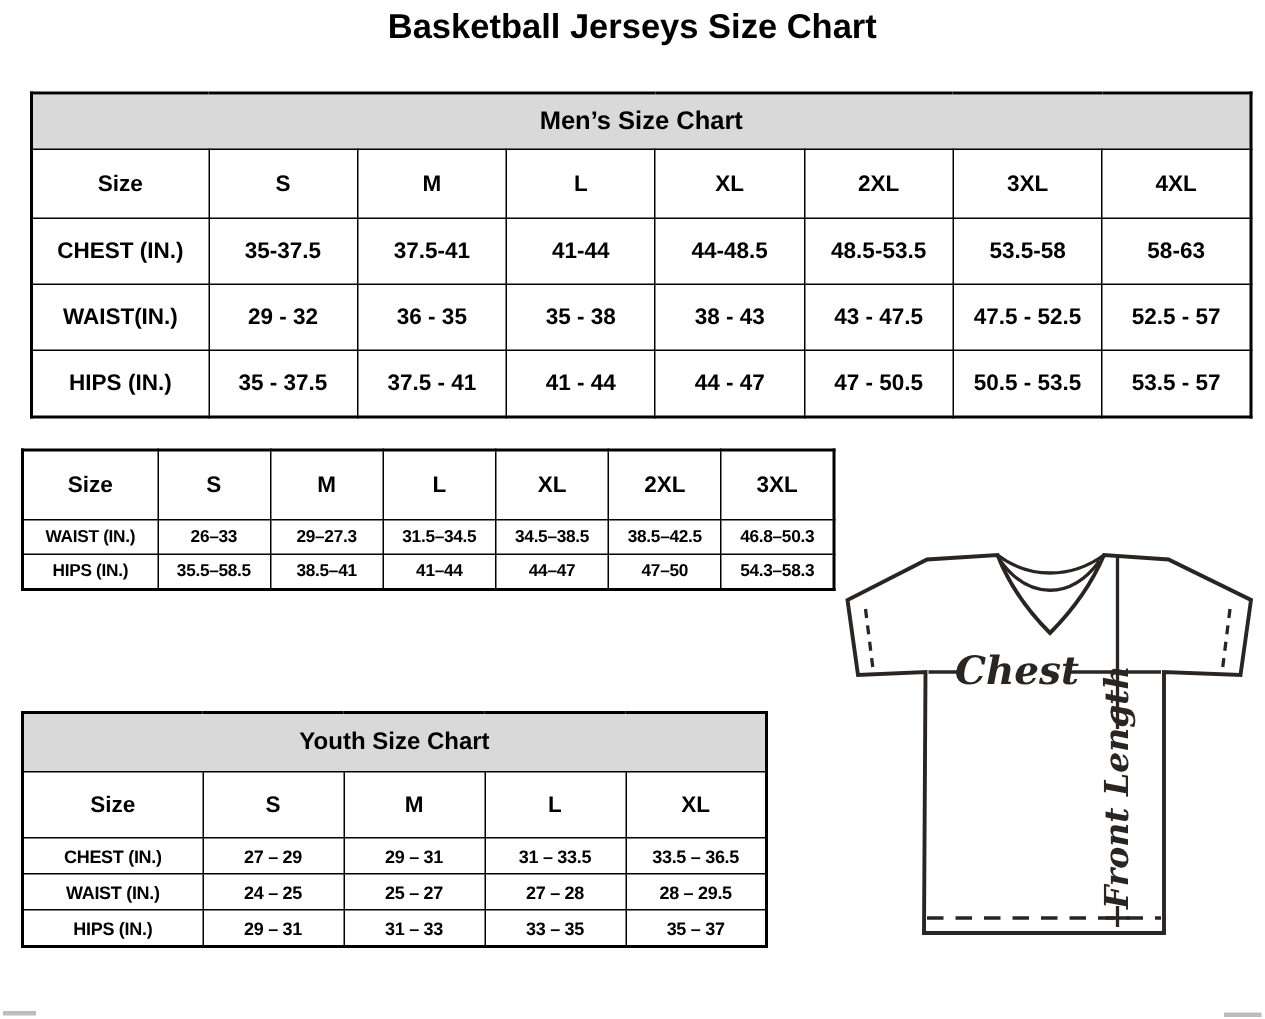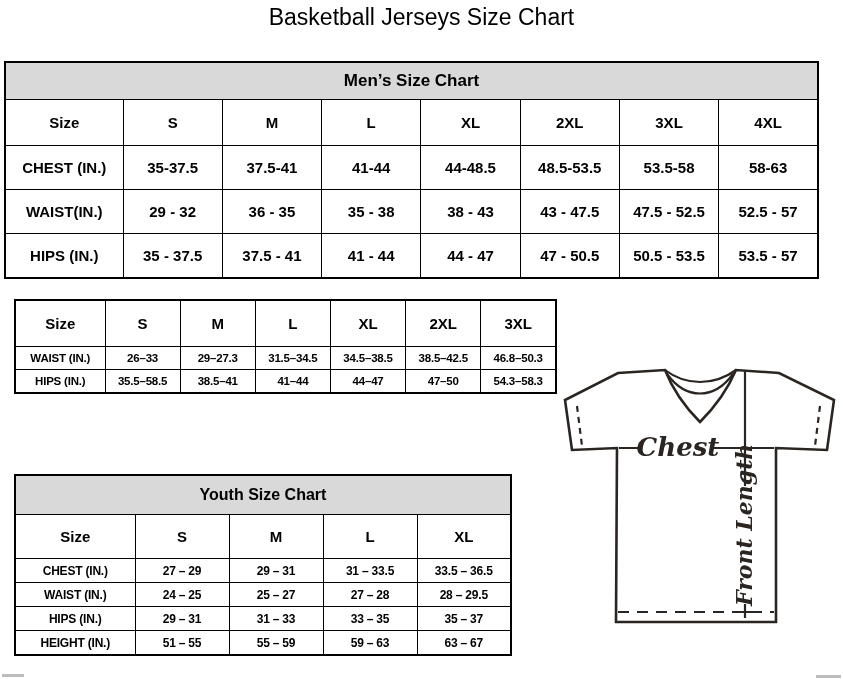--- a/index.html
+++ b/index.html
@@ -1,26 +1,26 @@
 <!DOCTYPE html>
 <html><head>
 <meta charset="utf-8">
 <style>
   html,body{margin:0;padding:0;background:#fff;}
   #stage{position:relative;width:843px;height:679px;background:#ffffff;overflow:hidden;
          font-family:"Liberation Sans","DejaVu Sans",sans-serif;color:#000;}
   .page-title{position:absolute;top:4px;left:0;width:100%;text-align:center;
-              font-size:23px;font-weight:normal;letter-spacing:0px;}
+              font-size:23px;font-weight:bold;letter-spacing:0px;}
   table{border-collapse:collapse;table-layout:fixed;position:absolute;background:#fff;}
   table, td{border:1px solid #000;}
   table{border-width:2px;}
   td{text-align:center;vertical-align:middle;font-weight:bold;padding:0 2px;overflow:hidden;}
   .band td{background:#d9d9d9;}
   
-  .tbl-m{left:4px;top:61px;width:815px;}
+  .tbl-m{left:20px;top:61px;width:815px;}
   .tbl-m .band td{height:36px;font-size:17px;}
   .tbl-m .hdr td{height:45px;font-size:15px;}
   .tbl-m .row td{height:43px;font-size:15px;}
   
   .tbl-w{left:14px;top:299px;width:543px;}
   .tbl-w .band td{height:34px;font-size:16px;}
   .tbl-w .hdr td{height:45px;font-size:15px;}
   .tbl-w .row td{height:22px;font-size:11.5px;letter-spacing:-0.2px;}
   
   .tbl-y{left:14px;top:474px;width:498px;}
@@ -176,27 +176,20 @@
       <td>27 – 28</td>
       <td>28 – 29.5</td>
     </tr>
     <tr class="row">
       <td>HIPS (IN.)</td>
       <td>29 – 31</td>
       <td>31 – 33</td>
       <td>33 – 35</td>
       <td>35 – 37</td>
     </tr>
-    <tr class="row">
-      <td>HEIGHT (IN.)</td>
-      <td>51 – 55</td>
-      <td>55 – 59</td>
-      <td>59 – 63</td>
-      <td>63 – 67</td>
-    </tr>
   </tbody>
     </table>
 
   <svg class="jersey" viewBox="0 0 285 305">
 
     <path stroke-width="2.6" d="M109,10 C120,38 138,56 144,62 C150,56 168,38 180,10
          L223,13 L278,40 L271,90 L220,88 L220,262 L60,262 L61,88 L16,90 L9,40 L62,13 Z"></path>
 
     <path stroke-width="2.2" d="M109,10 C130,26 158,26 180,10 M111,14 C130,40 158,40 177,14"></path>
 

